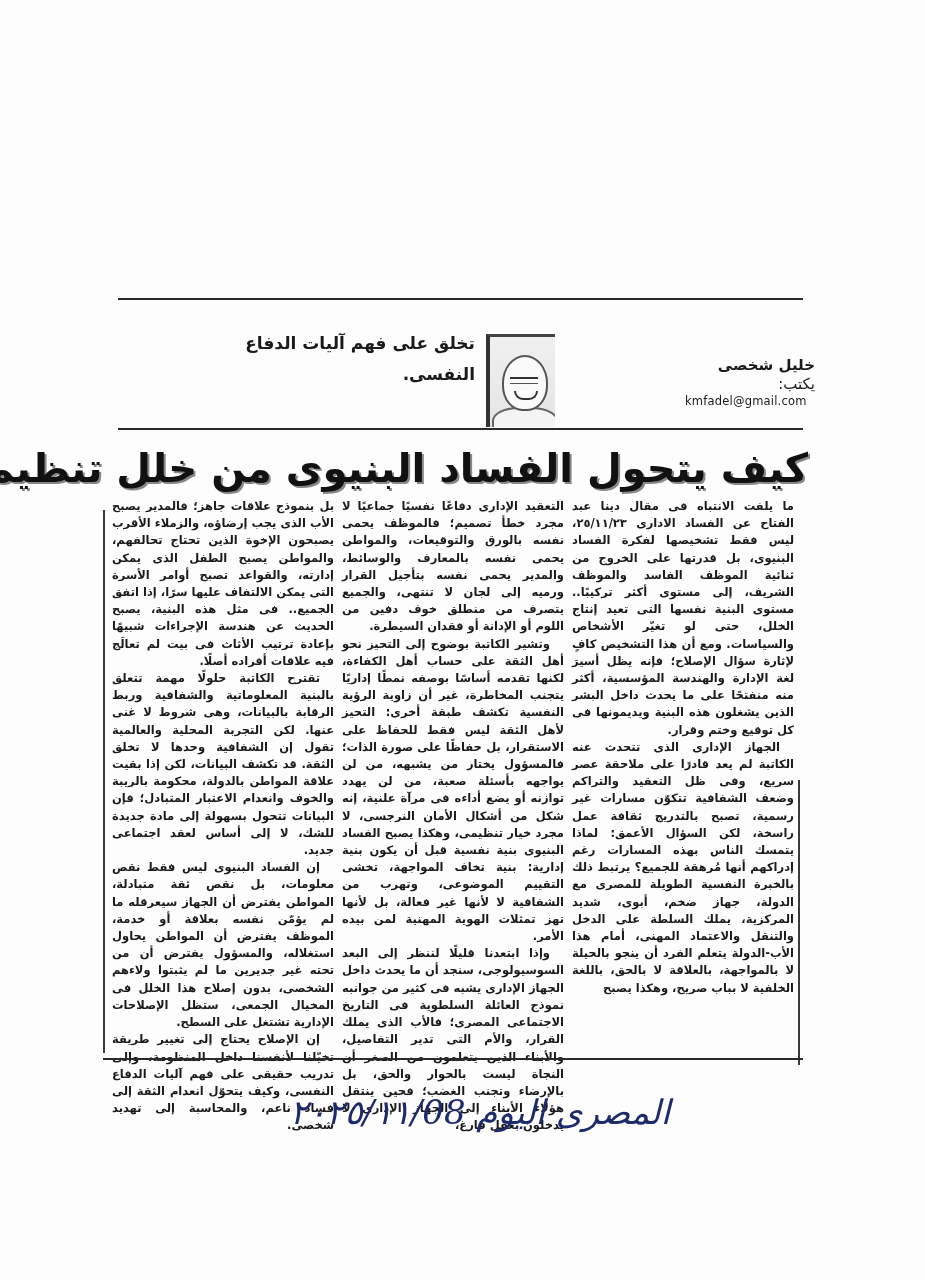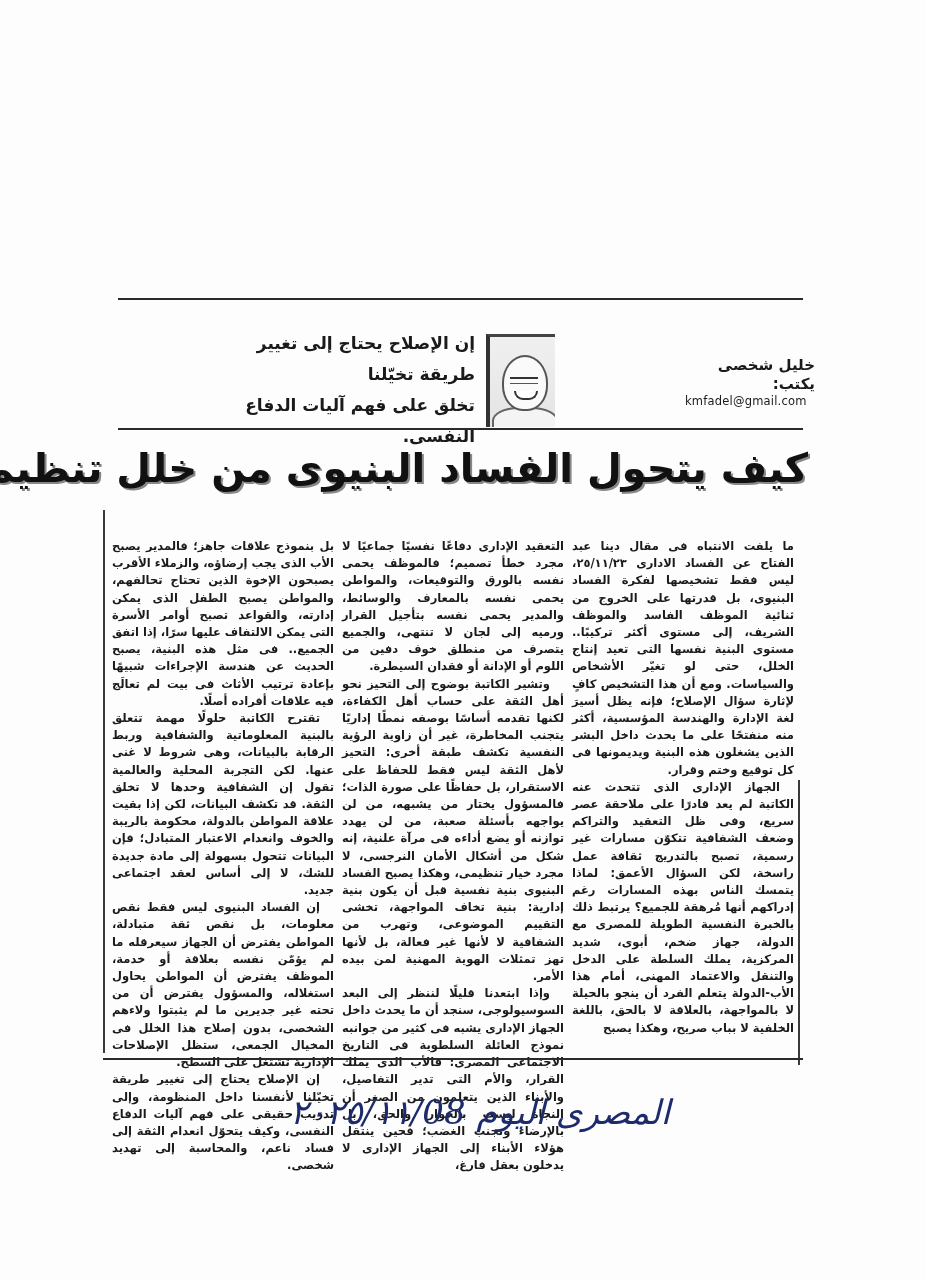--- a/index.html
+++ b/index.html
@@ -3,30 +3,30 @@
   <meta charset="utf-8">
   <style>
     html, body { margin: 0; padding: 0; background: #ffffff; }
     body { width: 925px; height: 1280px; position: relative; overflow: hidden; font-family: "DejaVu Sans", sans-serif; color: #1a1a1a; }
     .page { position: absolute; left: 0; top: 0; width: 925px; height: 1280px; background: #fdfdfd; }
     .rule { position: absolute; background: #2a2a2a; height: 2px; }
     .vrule { position: absolute; background: #3a3a3a; width: 2px; }
     .header-box { position: absolute; left: 118px; top: 304px; width: 685px; height: 126px; }
     .author { position: absolute; right: 110px; top: 356px; width: 130px; direction: rtl; text-align: right; }
     .author-name { font-weight: bold; font-size: 15px; line-height: 18px; }
-    .author-writes { font-weight: bold; font-size: 15px; line-height: 20px; }
+    .author-writes { font-weight: normal; font-size: 15px; line-height: 20px; }
     .author-email { font-size: 11.5px; direction: ltr; text-align: left; margin-top: 0; letter-spacing: 0.2px; }
     .photo { position: absolute; left: 486px; top: 334px; width: 65px; height: 90px; background: linear-gradient(180deg, #f0f0f0 0%, #e4e4e4 100%); border-left: 4px solid #333; border-top: 3px solid #444; overflow: hidden; }
     .photo .head { position: absolute; left: 12px; top: 18px; width: 42px; height: 52px; border-radius: 50% 50% 45% 45%; background: #fafafa; border: 2px solid #555; }
     .photo .eyes { position: absolute; left: 20px; top: 40px; width: 28px; height: 4px; border-top: 2px solid #333; border-bottom: 1px solid #555; }
     .photo .mouth { position: absolute; left: 24px; top: 54px; width: 20px; height: 7px; border-radius: 0 0 12px 12px; border: 2px solid #333; border-top: none; background: #fff; }
     .photo .body { position: absolute; left: 2px; top: 70px; width: 62px; height: 30px; border-radius: 40% 40% 0 0; border: 2px solid #666; background: #f4f4f4; }
     .quote { position: absolute; left: 200px; top: 328px; width: 275px; direction: rtl; text-align: right; font-weight: bold; font-size: 17px; line-height: 31px; }
     .headline { position: absolute; left: 118px; top: 442px; width: 690px; direction: rtl; text-align: center; font-weight: bold; font-size: 40px; line-height: 52px; letter-spacing: -1px; color: #111; text-shadow: 2px 2px 0 #888; white-space: nowrap; }
-    .col { position: absolute; top: 538px; width: 222px; direction: rtl; text-align: justify; font-weight: bold; font-size: 11.5px; line-height: 17.2px; color: #1a1a1a; }
+    .col { position: absolute; top: 498px; width: 222px; direction: rtl; text-align: justify; font-weight: bold; font-size: 11.5px; line-height: 17.2px; color: #1a1a1a; }
     .col p { margin: 0; text-indent: 14px; }
     .col p.noindent { text-indent: 0; }
     .col-1 { left: 572px; }
     .col-2 { left: 342px; }
     .col-3 { left: 112px; }
     .signature { position: absolute; left: 260px; top: 1092px; width: 440px; direction: rtl; text-align: center; font-family: "DejaVu Serif", serif; font-size: 34px; color: #1d2a6b; letter-spacing: 1px; font-style: italic; }
   </style>
 </head>
 <body>
 
@@ -43,21 +43,20 @@
   </div>
 
   <div class="photo">
     <div class="body"></div>
     <div class="head"></div>
     <div class="eyes"></div>
     <div class="mouth"></div>
   </div>
 
   <div class="quote">
-    <div>إن الإصلاح يحتاج إلى تغيير طريقة تخيّلنا</div>
     <div>تخلق على فهم آليات الدفاع النفسى.</div>
   </div>
 
   <div class="rule" style="left:118px; top:428px; width:685px;"></div>
 
   <div class="headline">كيف يتحول الفساد البنيوى من خلل تنظيمى إلى نمط نفسى واجتماعى؟</div>
 
   <div class="vrule" style="left:103px; top:510px; height:543px;"></div>
   <div class="vrule" style="left:798px; top:780px; height:285px;"></div>
 

